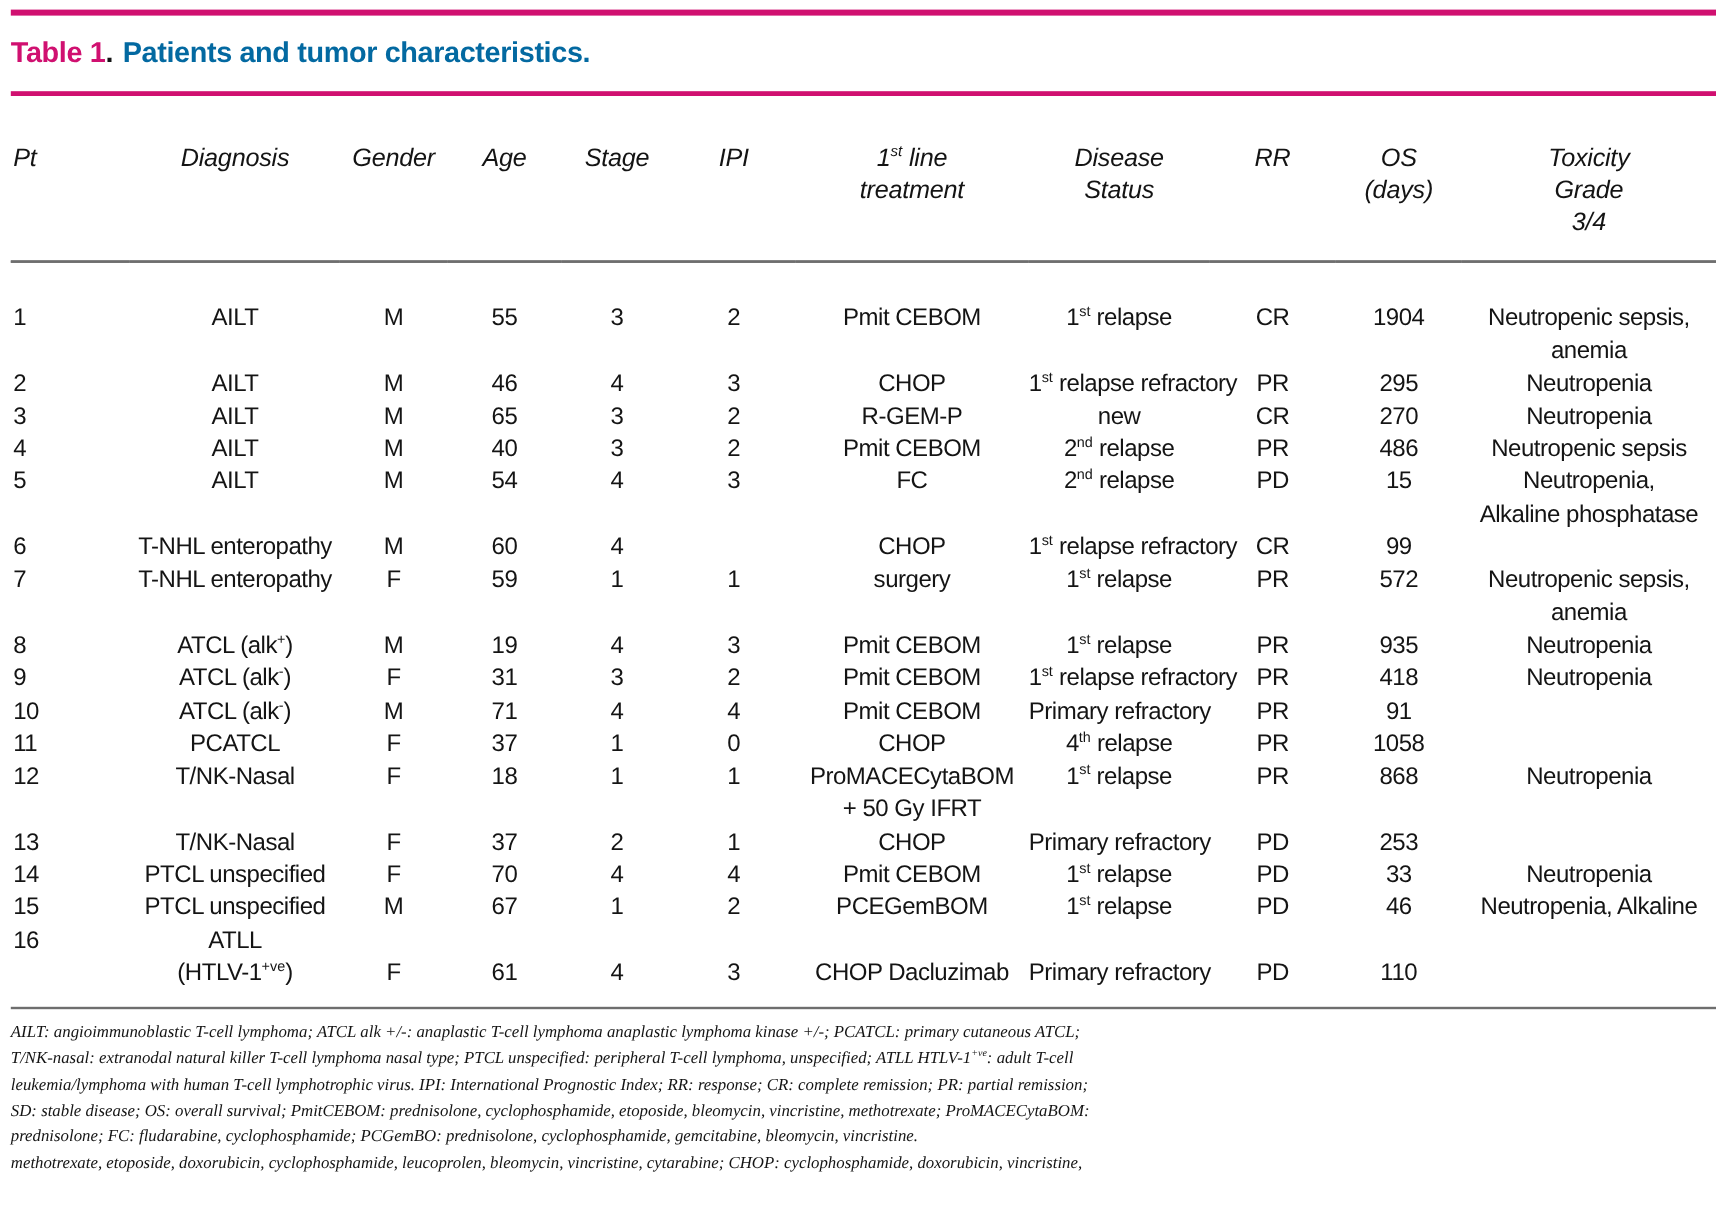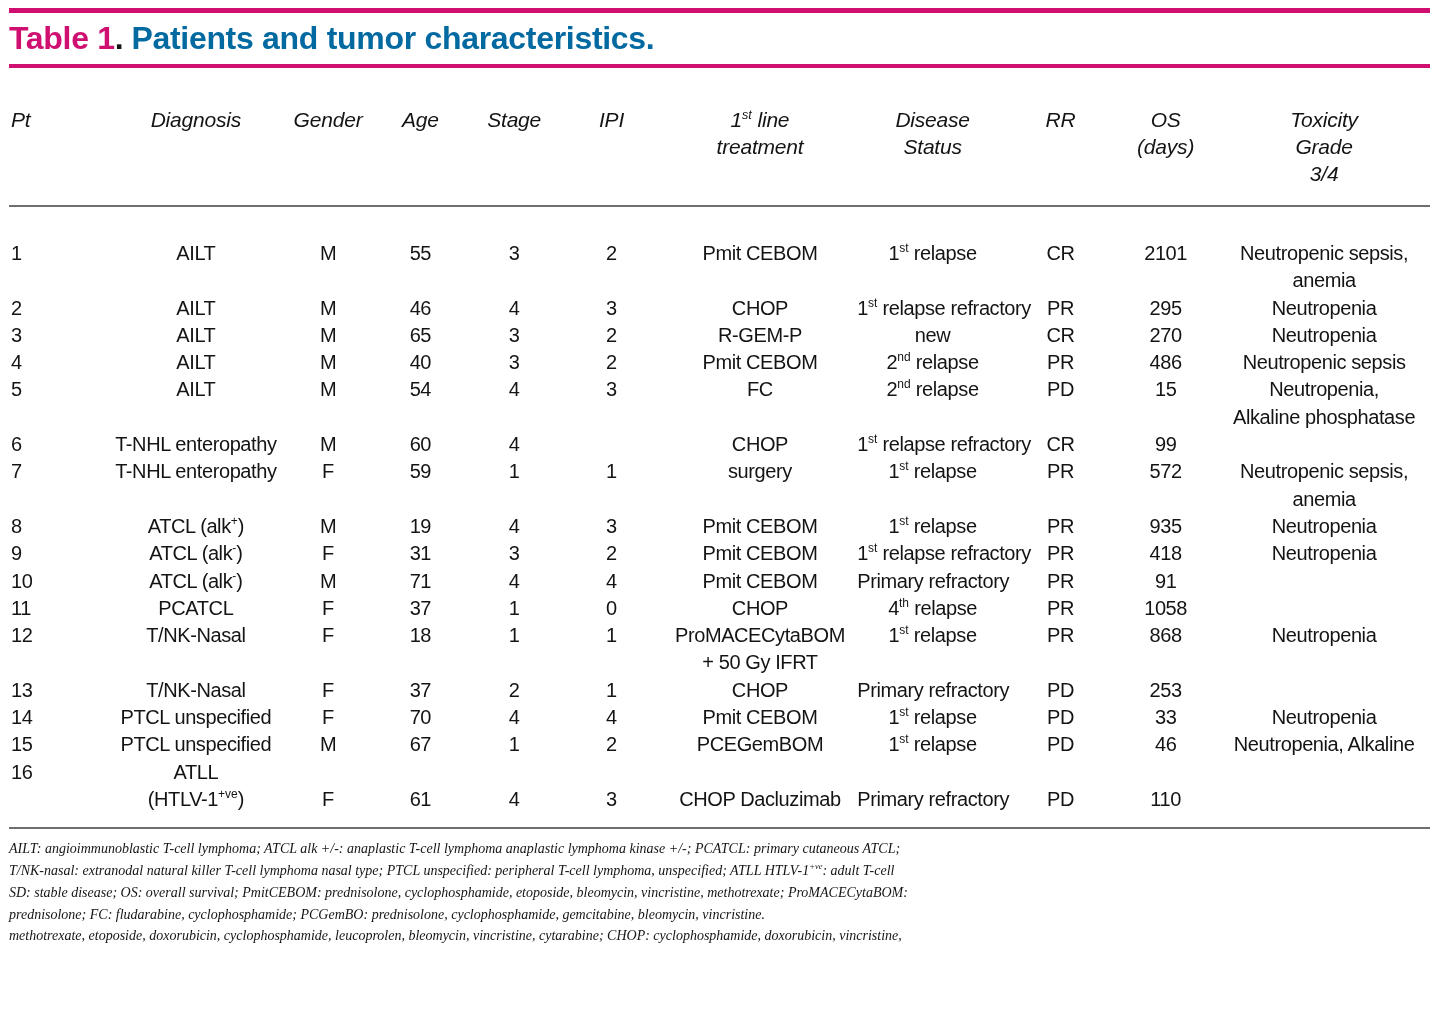--- a/index.html
+++ b/index.html
@@ -5,22 +5,22 @@
   html,body{margin:0;padding:0;background:#ffffff;}
   body{
     width:1439px;height:1010px;overflow:hidden;
     font-family:"Liberation Sans",sans-serif;color:#141414;
     -webkit-font-smoothing:antialiased;
   }
   .page{padding:0 9px;}
   .rule-accent{height:5px;background:#d01070;margin-top:8px;}
   .rule-accent.thin{height:4px;margin-top:0;}
   .title-row{
-    display:flex;align-items:center;height:51px;
-    font-size:32px;font-weight:bold;letter-spacing:-0.3px;text-align:right;
+    display:flex;align-items:center;height:63px;
+    font-size:24px;font-weight:bold;letter-spacing:-0.3px;text-align:right;
   }
   .title-label{color:#d01070;}
   .title-sep{color:#141414;}
   .title-text{margin-left:8px;color:#0369a1;}
 
   table{width:100%;border-collapse:collapse;table-layout:fixed;}
   colgroup col.c-pt{width:7.0%;}
   colgroup col.c-diagnosis{width:12.3%;}
   colgroup col.c-gender{width:6.3%;}
   colgroup col.c-age{width:6.7%;}
@@ -107,21 +107,21 @@
         <tr>
           <td class="c-pt">1</td>
           <td class="c-diagnosis">AILT</td>
           <td class="c-gender">M</td>
           <td class="c-age">55</td>
           <td class="c-stage">3</td>
           <td class="c-ipi">2</td>
           <td class="c-treatment">Pmit CEBOM</td>
           <td class="c-disease">1<sup>st</sup> relapse</td>
           <td class="c-rr">CR</td>
-          <td class="c-os">2101</td>
+          <td class="c-os">1904</td>
           <td class="c-toxicity">Neutropenic sepsis,<br>anemia</td>
         </tr>
         <tr>
           <td class="c-pt">2</td>
           <td class="c-diagnosis">AILT</td>
           <td class="c-gender">M</td>
           <td class="c-age">46</td>
           <td class="c-stage">4</td>
           <td class="c-ipi">3</td>
           <td class="c-treatment">CHOP</td>
@@ -313,18 +313,19 @@
           <td class="c-toxicity"></td>
         </tr>
       </tbody>
   </table>
 
   <div class="rule-thin"></div>
 
   <div class="footnote">
       <div>AILT: angioimmunoblastic T-cell lymphoma; ATCL alk +/-: anaplastic T-cell lymphoma anaplastic lymphoma kinase +/-; PCATCL: primary cutaneous ATCL;</div>
       <div>T/NK-nasal: extranodal natural killer T-cell lymphoma nasal type; PTCL unspecified: peripheral T-cell lymphoma, unspecified; ATLL HTLV-1<sup>+ve</sup>: adult T-cell</div>
+      <div>leukemia/lymphoma with human T-cell lymphotrophic virus. IPI: International Prognostic Index; RR: response; CR: complete remission; PR: partial remission;</div>
       <div>SD: stable disease; OS: overall survival; PmitCEBOM: prednisolone, cyclophosphamide, etoposide, bleomycin, vincristine, methotrexate; ProMACECytaBOM:</div>
       <div>prednisolone; FC: fludarabine, cyclophosphamide; PCGemBO: prednisolone, cyclophosphamide, gemcitabine, bleomycin, vincristine.</div>
       <div>methotrexate, etoposide, doxorubicin, cyclophosphamide, leucoprolen, bleomycin, vincristine, cytarabine; CHOP: cyclophosphamide, doxorubicin, vincristine,</div>
     </div>
 
 </div>
 
 </body></html>

